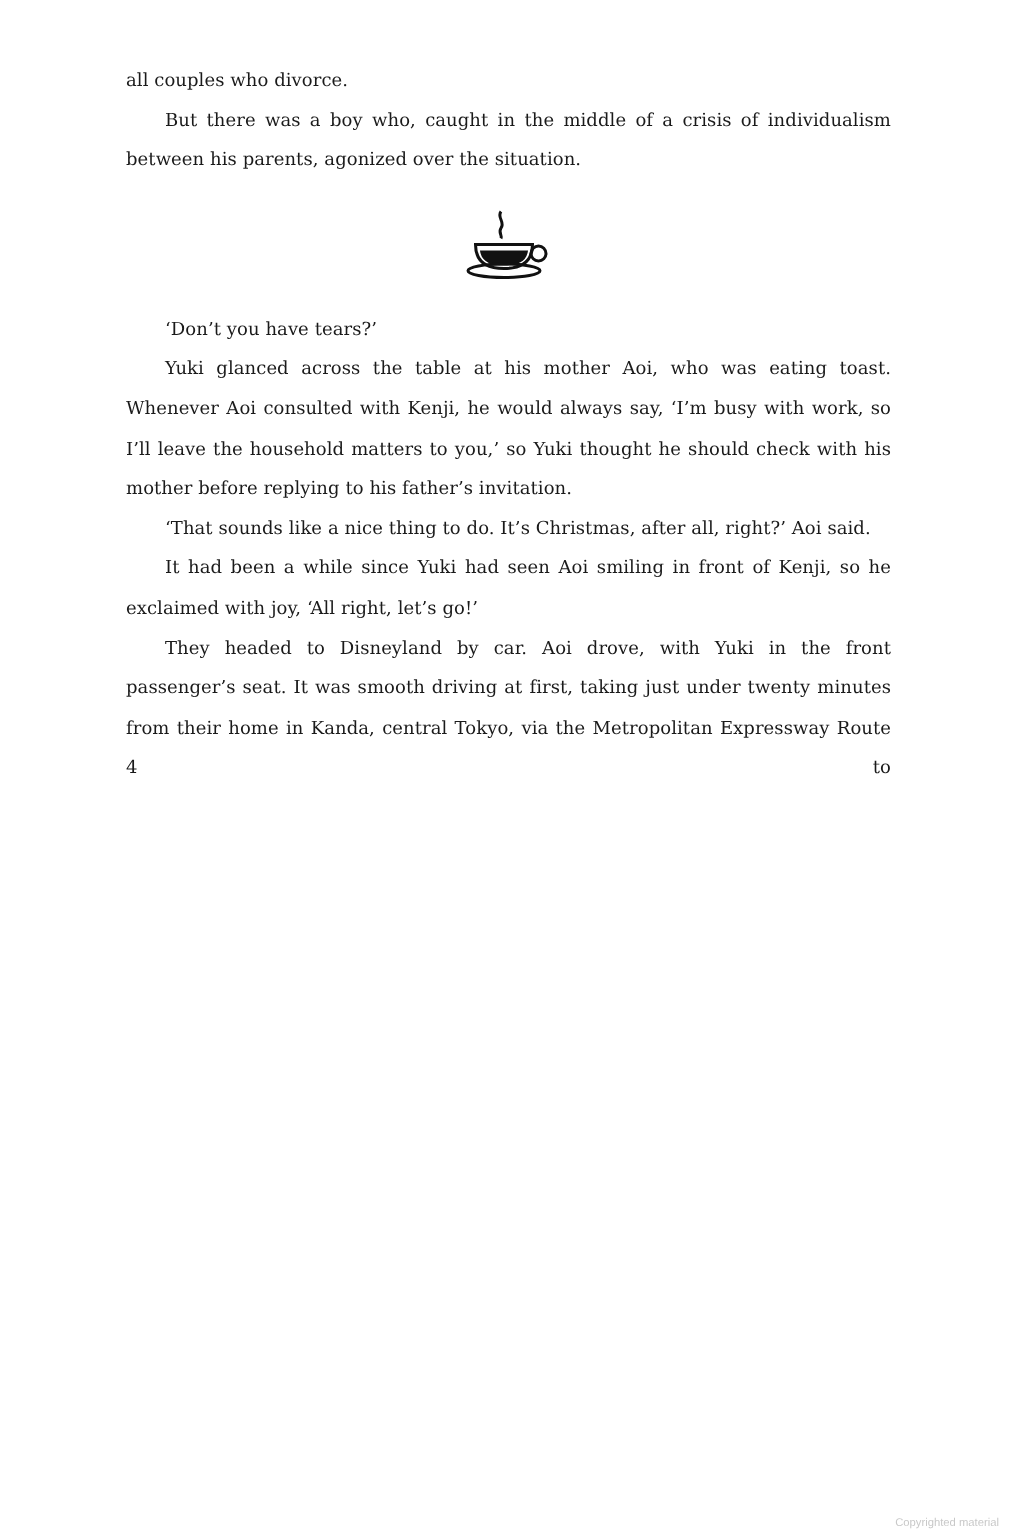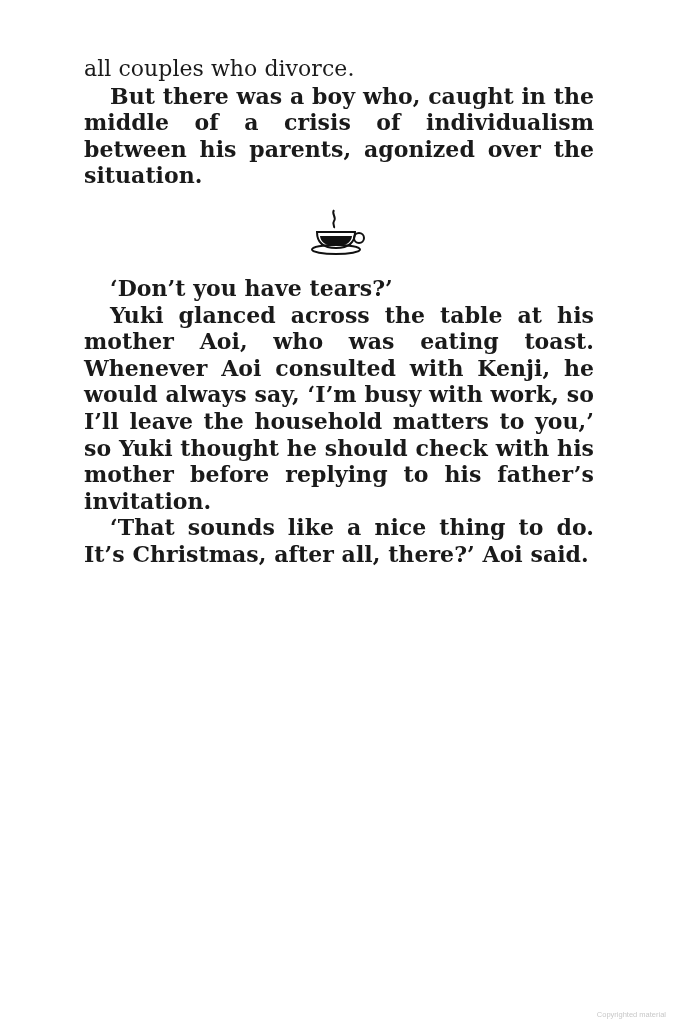--- a/index.html
+++ b/index.html
@@ -1,24 +1,24 @@
 <!DOCTYPE html>
 <html><head>
 <meta charset="utf-8">
 <style>
   html, body { margin:0; padding:0; background:#ffffff; }
   body { width:676px; height:1024px; position:relative; overflow:hidden; }
   .page {
-    position:absolute; left:84px; top:56px; width:510px;
+    position:absolute; left:84px; top:40px; width:510px;
     font-family: "DejaVu Serif", "Liberation Serif", serif;
-    font-size:22px; line-height:26.6px; color:#1a1a1a;
+    font-size:12px; line-height:26.6px; color:#1a1a1a;
     text-align:justify; letter-spacing:0.05px;
   }
   .page p { margin:0; }
-  .page p.indent { text-indent:26px;font-weight:bold; }
+  .page p.indent { text-indent:26px; }
   .page p.last-line-justify { text-align-last: justify; }
   .ornament { height:86px; display:flex; align-items:center; justify-content:center; }
   .ornament svg { width:62px; height:48px; display:block; }
   .watermark {
     position:absolute; right:10px; bottom:5px;
     font-family:"Liberation Sans", sans-serif; font-size:7.5px; color:#c8c8c8;margin-top:13px;
   }
 </style>
 </head>
 <body>
@@ -37,16 +37,18 @@
       <path d="M12 28 L 44 28 Q 43 38, 28 38 Q 13 38, 12 28 Z" fill="#111"></path>
 
       <circle cx="51" cy="30" r="5" fill="none" stroke="#111" stroke-width="2"></circle>
 
       <ellipse cx="28" cy="41.5" rx="24" ry="4.5" fill="none" stroke="#111" stroke-width="2"></ellipse>
     </svg>
   </div>
 
   <p class="indent">‘Don’t you have tears?’</p>
   <p class="indent">Yuki glanced across the table at his mother Aoi, who was eating toast. Whenever Aoi consulted with Kenji, he would always say, ‘I’m busy with work, so I’ll leave the household matters to you,’ so Yuki thought he should check with his mother before replying to his father’s invitation.</p>
-  <p class="indent">‘That sounds like a nice thing to do. It’s Christmas, after all, there?’ Aoi said.</p>
+  <p class="indent">‘That sounds like a nice thing to do. It’s Christmas, after all, right?’ Aoi said.</p>
+  <p class="indent">It had been a while since Yuki had seen Aoi smiling in front of Kenji, so he exclaimed with joy, ‘All right, let’s go!’</p>
+  <p class="indent last-line-justify">They headed to Disneyland by car. Aoi drove, with Yuki in the front passenger’s seat. It was smooth driving at first, taking just under twenty minutes from their home in Kanda, central Tokyo, via the Metropolitan Expressway Route 4 to</p>
 </div>
 
 <div class="watermark">Copyrighted material</div>
 
 </body></html>

